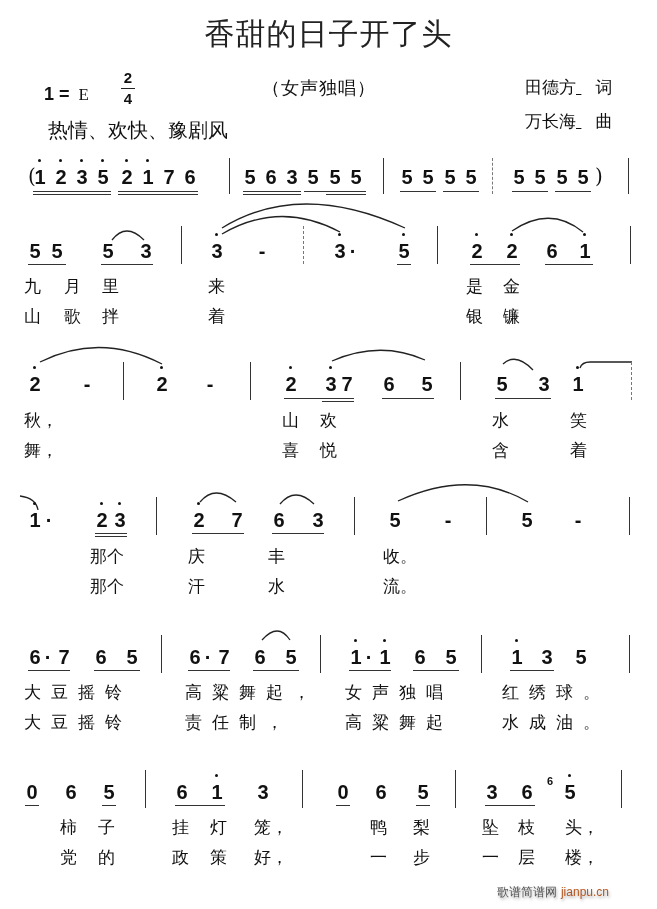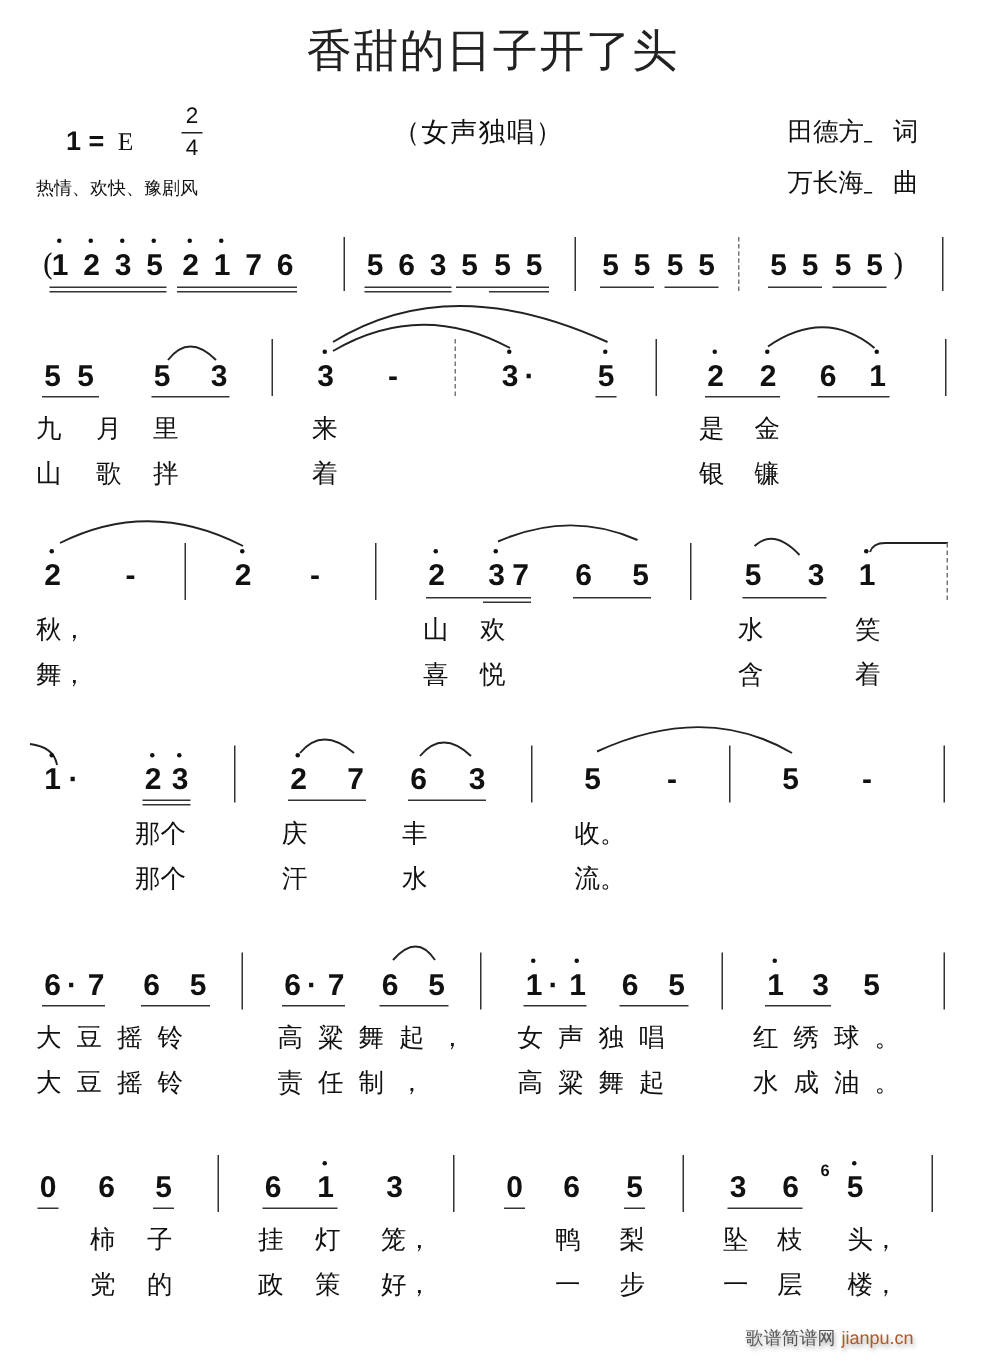--- a/index.html
+++ b/index.html
@@ -3,23 +3,23 @@
 <meta charset="utf-8">
 <style>
   html, body { margin:0; padding:0; background:#ffffff; }
   body { width:657px; height:909px; position:relative; overflow:hidden;
          font-family:"DejaVu Sans", sans-serif; color:#111; }
   .abs { position:absolute; }
   .title { left:0; width:657px; top:14px; text-align:center; font-family:"DejaVu Serif", serif;
            font-size:30px; letter-spacing:1px; color:#222; }
   .key { left:44px; top:84px; font-family:"Liberation Sans", sans-serif; font-weight:bold; font-size:18px; }
   .key .e { font-family:"Liberation Serif", serif; font-weight:normal; font-size:17px; margin-left:4px; }
-  .tsig { left:120px; top:70px; width:16px; text-align:center; font-family:"Liberation Sans", sans-serif; font-weight:normal; font-size:15px; line-height:16px; }
+  .tsig { left:120px; top:70px; width:16px; text-align:center; font-family:"Liberation Sans", sans-serif; font-weight:bold; font-size:15px; line-height:16px; }
   .tsig .bar { display:block; height:1px; background:#222; margin:2px 1px; }
-  .tempo { left:24px; top:117px; font-family:"DejaVu Serif", serif; font-size:12px; }
+  .tempo { left:48px; top:117px; font-family:"DejaVu Serif", serif; font-size:20px; }
   .voice { left:262px; top:76px; font-family:"DejaVu Serif", serif; font-size:18px; letter-spacing:1px; }
   .credit { font-family:"DejaVu Serif", serif; font-size:17px;text-decoration:underline; }
   .credit span { display:inline-block; }
   .note { position:absolute; font-family:"Liberation Sans", sans-serif; font-weight:bold; font-size:20px; line-height:22px; text-align:center; width:14px; }
   .dot-top::before { content:""; position:absolute; left:5px; top:-7px; width:3px; height:3px; background:#111; border-radius:50%; }
   .u1 { position:absolute; height:1px; background:#333; }
   .bar-line { position:absolute; width:1px; background:#333; }
   .bar-dash { position:absolute; width:1px; border-left:1px dashed #777; }
   .lyric { position:absolute; font-family:"DejaVu Serif", serif; font-size:17px; line-height:20px; white-space:pre; letter-spacing:0px; }
   .paren { position:absolute; font-family:"DejaVu Serif", serif; font-size:20px; }

